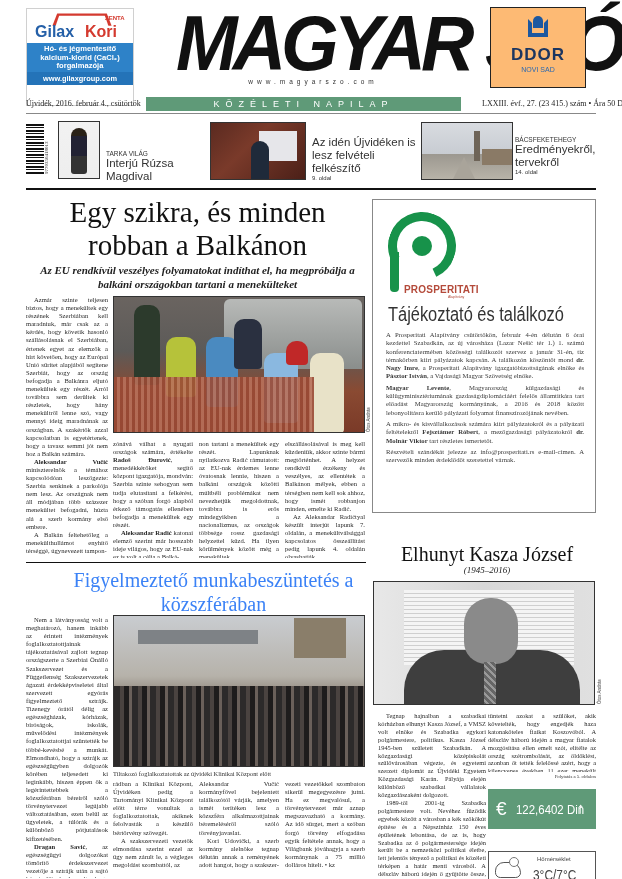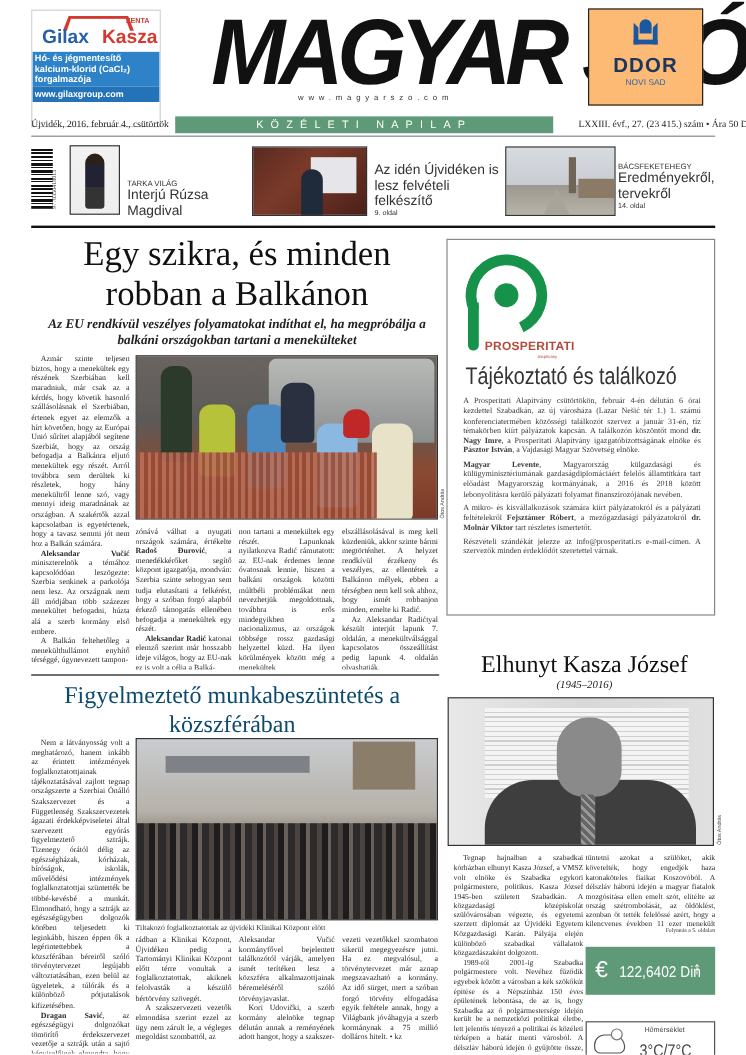--- a/index.html
+++ b/index.html
@@ -8,21 +8,21 @@
 
   .abs { position: absolute; }
 
   
   .ad-gilax { left: 26px; top: 8px; width: 108px; height: 98px; border: 1px solid #d0d0d0; background: #ffffff; overflow: hidden; }
   .ad-gilax .logo-row { position: relative; height: 34px; background: #fff; }
   .ad-gilax .house { position: absolute; left: 28px; top: 3px; width: 54px; height: 14px; border-top: 3px solid #d43a2f; border-left: 3px solid #d43a2f; border-right: 3px solid #d43a2f; transform: perspective(40px) rotateX(30deg); border-bottom: none; }
   .ad-gilax .gilax { position: absolute; left: 8px; top: 14px; font-family: "Liberation Sans", sans-serif; font-weight: bold; font-size: 16px; color: #2560a8; }
   .ad-gilax .haus { position: absolute; left: 58px; top: 14px; font-family: "Liberation Sans", sans-serif; font-weight: bold; font-size: 16px; color: #d43a2f; }
   .ad-gilax .zenta { position: absolute; left: 78px; top: 6px; font-family: "Liberation Sans", sans-serif; font-weight: bold; font-size: 6px; color: #d43a2f; }
-  .ad-gilax .blue { background: #2e82c8; color: #fff; font-family: "Liberation Sans", sans-serif; font-weight: bold; }
+  .ad-gilax .blue { background: #2e82c8; color: #fff; font-family: "Liberation Sans", sans-serif; font-weight: bold; text-align: center; }
   .ad-gilax .desc { font-size: 7.6px; line-height: 8.6px; padding: 2px 2px 1px; }
   .ad-gilax .url { font-size: 7.4px; padding: 2px 2px; background: #2473b8; }
 
   .logo { left: 176px; top: 2px; width: 270px; height: 84px; font-family: "Liberation Sans", sans-serif; font-weight: bold; font-style: italic; font-size: 74px; letter-spacing: -5px; color: #111; transform: scaleY(1.05); line-height: 84px; white-space: nowrap; }
   .site-url { left: 228px; top: 78px; width: 170px; text-align: center; font-family: "Liberation Sans", sans-serif; font-size: 6.5px; letter-spacing: 4px; color: #333; }
 
   .ad-ddor { left: 490px; top: 7px; width: 96px; height: 81px; border: 1px solid #222; background: #fdba74; text-align: center; }
   .ad-ddor .mark { margin: 8px auto 0; width: 26px; height: 24px; position: relative; }
   .ad-ddor .mark .a { position: absolute; left: 3px; top: 3px; width: 20px; height: 18px; border: 4px solid #1c58a0; border-top-color: transparent; }
   .ad-ddor .mark .b { position: absolute; left: 8px; top: 0; width: 10px; height: 12px; background: #1c58a0; border-radius: 5px 5px 0 0; }
@@ -66,21 +66,21 @@
   .lead-photo .tent { position: absolute; left: 110px; top: 2px; width: 138px; height: 70px; background: linear-gradient(180deg, #b8bab8, #8a8e8c); border-radius: 6px 6px 0 0; }
   .lead-photo .p { position: absolute; border-radius: 10px 10px 4px 4px; }
   .lead-photo .fence { position: absolute; left: 0; top: 80px; width: 200px; height: 57px; background: repeating-linear-gradient(90deg, #9a4a35 0 3px, #b8705a 3px 6px); opacity: 0.9; }
   .credit { font-family: "Liberation Sans", sans-serif; font-size: 4.5px; color: #444; writing-mode: vertical-rl; transform: rotate(180deg); }
   .lead-col2 { left: 113px; top: 440px; width: 80px; height: 118px; overflow: hidden; }
   .lead-col3 { left: 199px; top: 440px; width: 80px; height: 118px; overflow: hidden; }
   .lead-col4 { left: 285px; top: 440px; width: 80px; height: 118px; overflow: hidden; }
   .rule-mid { left: 26px; top: 562px; width: 340px; height: 1px; background: #111; }
 
   
-  .s2-head { left: 26px; top: 568px; width: 335px; text-align: center; font-size: 20px; line-height: 24px; color: #0c4a6e; }
+  .s2-head { left: 46px; top: 568px; width: 335px; text-align: center; font-size: 20px; line-height: 24px; color: #3b82f6; }
   .s2-col1 { left: 26px; top: 616px; width: 82px; height: 262px; overflow: hidden; }
   .s2-photo { left: 113px; top: 615px; width: 252px; height: 152px; background: linear-gradient(180deg, #c9ccd0 0%, #b6b2aa 40%, #6a5c50 65%, #3a3632 100%); }
   .s2-photo .bldg { position: absolute; left: 180px; top: 2px; width: 52px; height: 40px; background: #8a7e6a; }
   .s2-photo .roof { position: absolute; left: 24px; top: 14px; width: 120px; height: 14px; background: #7e8286; }
   .s2-photo .crowd { position: absolute; left: 0; top: 70px; width: 252px; height: 82px; background: repeating-linear-gradient(90deg, #2c2a2a 0 6px, #4a4340 6px 10px, #1e1c1c 10px 15px, #6a605a 15px 18px); }
   .s2-caption { left: 113px; top: 770px; width: 252px; font-size: 6.4px; color: #333; }
   .s2-col2 { left: 113px; top: 780px; width: 80px; height: 98px; overflow: hidden; }
   .s2-col3 { left: 199px; top: 780px; width: 80px; height: 98px; overflow: hidden; }
   .s2-col4 { left: 285px; top: 780px; width: 80px; height: 98px; overflow: hidden; }
 
@@ -121,21 +121,21 @@
   .wx-box .rain { position: absolute; left: 10px; top: 29px; font-size: 6px; letter-spacing: 1px; }
 </style>
 </head>
 <body>
 
 <div class="abs ad-gilax">
   <div class="logo-row">
     <div class="house"></div>
     <span class="gilax">Gilax</span>
     <span class="zenta">ZENTA</span>
-    <span class="haus">Kasza</span>
+    <span class="haus">Kori</span>
   </div>
   <div class="blue desc">Hó- és jégmentesítő kalcium-klorid (CaCl₂) forgalmazója</div>
   <div class="blue url">www.gilaxgroup.com</div>
 </div>
 
 <div class="abs logo">
   <span>MAGYAR</span>
   <span>SZÓ</span>
 </div>
 <div class="abs site-url">www.magyarszo.com</div>

